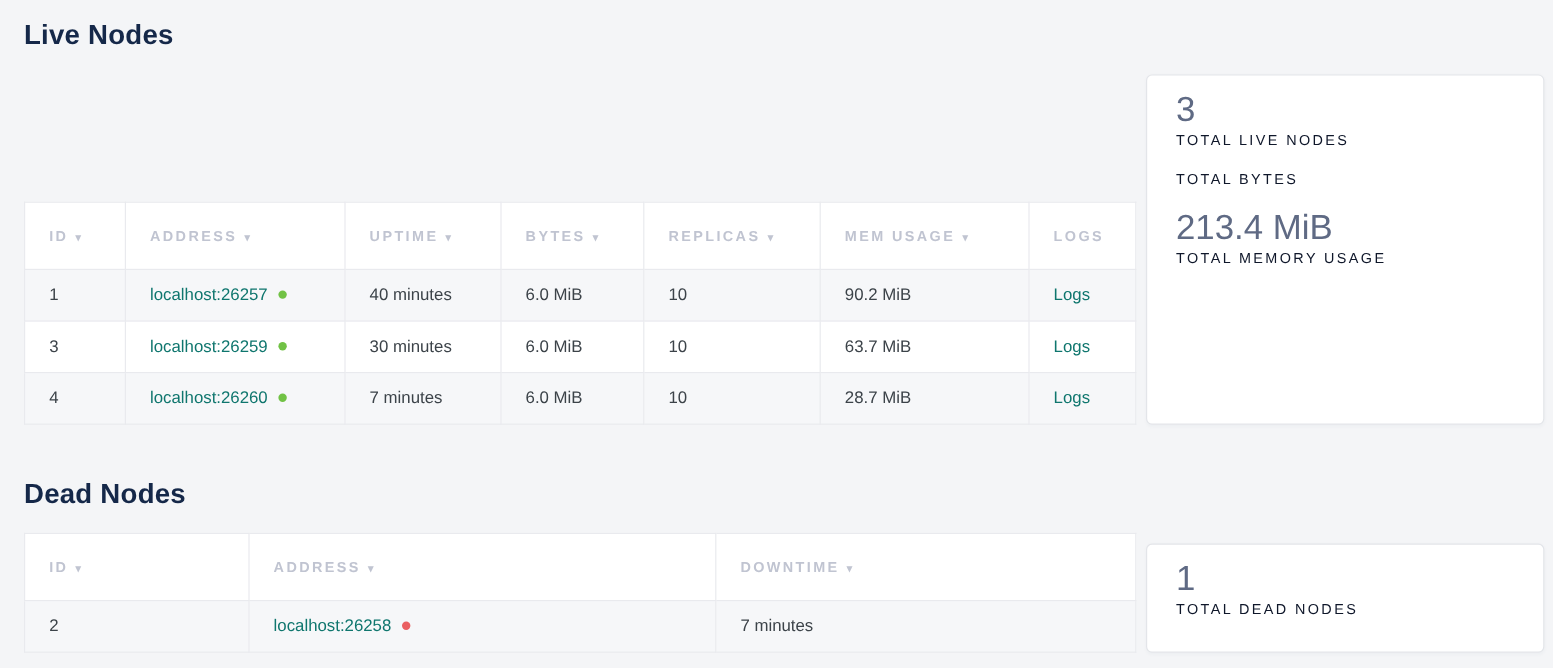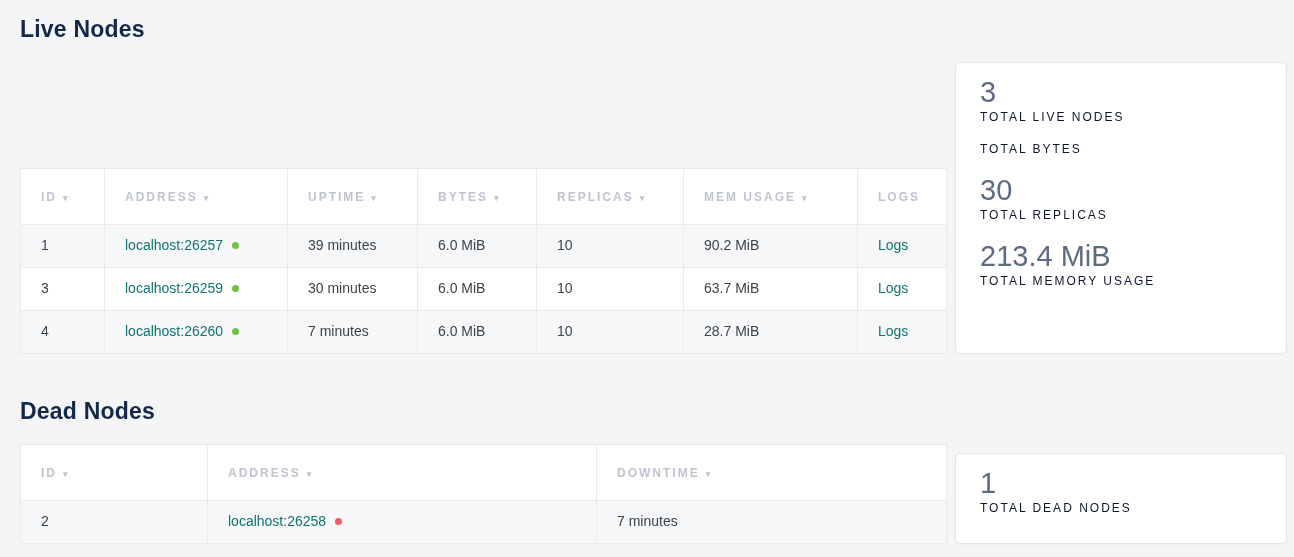--- a/index.html
+++ b/index.html
@@ -159,21 +159,21 @@
                 <span>LOGS</span>
               </th>
             </tr>
           </thead>
           <tbody>
             <tr>
               <td>1</td>
               <td>
                 <a class="table-link">localhost:26257</a><span class="status-dot live"></span>
               </td>
-              <td>39 minutes</td>
+              <td>40 minutes</td>
               <td>6.0 MiB</td>
               <td>10</td>
               <td>90.2 MiB</td>
               <td>
                 <a class="table-link">Logs</a>
               </td>
             </tr>
             <tr>
               <td>3</td>
               <td>
@@ -204,24 +204,20 @@
         </table>
       </div>
 
       <div class="summary-card">
         <div class="stat">
           <div class="stat-value">3</div>
           <div class="stat-label">TOTAL LIVE NODES</div>
         </div>
         <div class="stat">
           <div class="stat-label">TOTAL BYTES</div>
-        </div>
-        <div class="stat">
-          <div class="stat-value">30</div>
-          <div class="stat-label">TOTAL REPLICAS</div>
         </div>
         <div class="stat">
           <div class="stat-value">213.4 MiB</div>
           <div class="stat-label">TOTAL MEMORY USAGE</div>
         </div>
       </div>
     </div>
   </section>
 
   <section class="dead-section">

